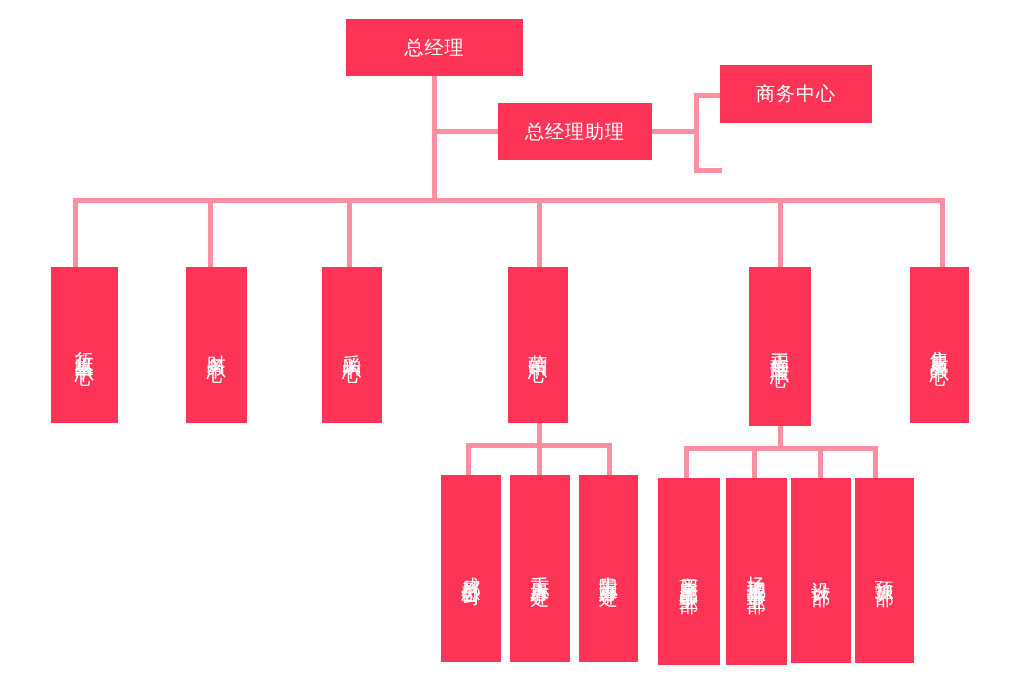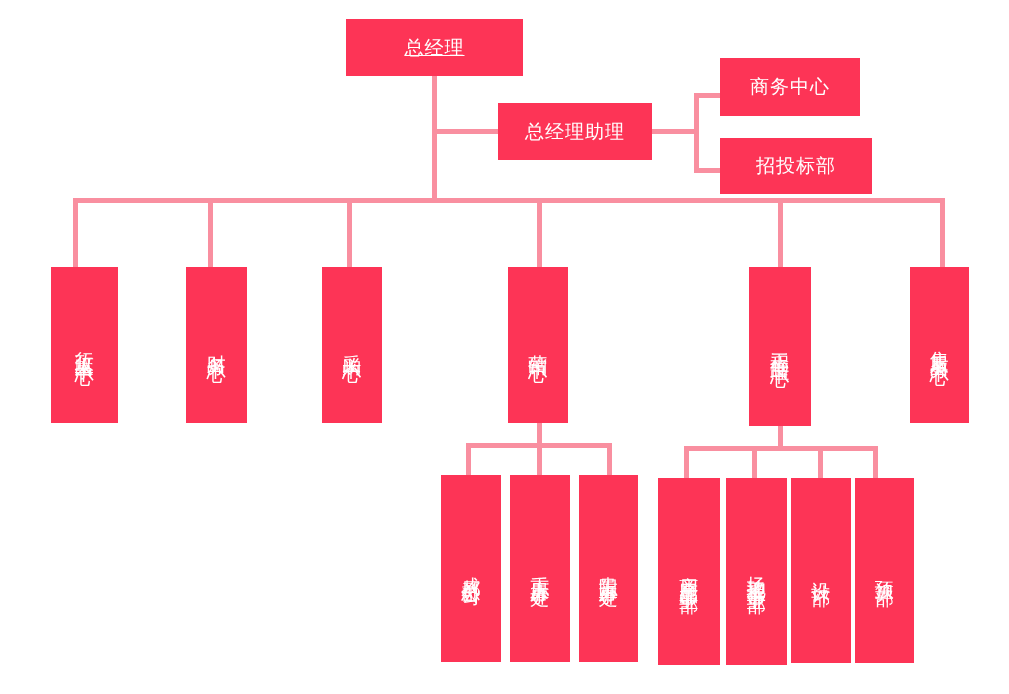--- a/index.html
+++ b/index.html
@@ -75,35 +75,32 @@
   <div class="conn" style="left:537px; top:443px; width:5px; height:33px;"></div>
   <div class="conn" style="left:607px; top:443px; width:5px; height:33px;"></div>
 
   <div class="conn" style="left:778px; top:423px; width:5px; height:27px;"></div>
   <div class="conn" style="left:684px; top:446px; width:194px; height:5px;"></div>
   <div class="conn" style="left:684px; top:446px; width:5px; height:32px;"></div>
   <div class="conn" style="left:752px; top:446px; width:5px; height:32px;"></div>
   <div class="conn" style="left:818px; top:446px; width:5px; height:32px;"></div>
   <div class="conn" style="left:873px; top:446px; width:5px; height:32px;"></div>
 
-  <div class="node" style="left:346px; top:19px; width:177px; height:57px;text-decoration:underline;">
+  <div class="node" style="left:346px; top:19px; width:177px; height:57px;">
     <span class="label">总经理</span>
   </div>
 
   <div class="node" style="left:498px; top:103px; width:154px; height:57px;align-items:center;">
     <span class="label">总经理助理</span>
   </div>
 
-  <div class="node" style="left:720px; top:58px; width:140px; height:58px;">
+  <div class="node" style="left:720px; top:65px; width:152px; height:58px;">
     <span class="label">商务中心</span>
   </div>
 
-  <div class="node" style="left:720px; top:138px; width:152px; height:56px;">
-    <span class="label">招投标部</span>
-  </div>
 
   <div class="node vertical" style="left:51px; top:267px; width:67px; height:156px;">
     <span class="label">行政人事中心</span>
   </div>
 
   <div class="node vertical" style="left:186px; top:267px; width:61px; height:156px;">
     <span class="label">财务中心</span>
   </div>
 
   <div class="node vertical" style="left:322px; top:267px; width:60px; height:156px;">

